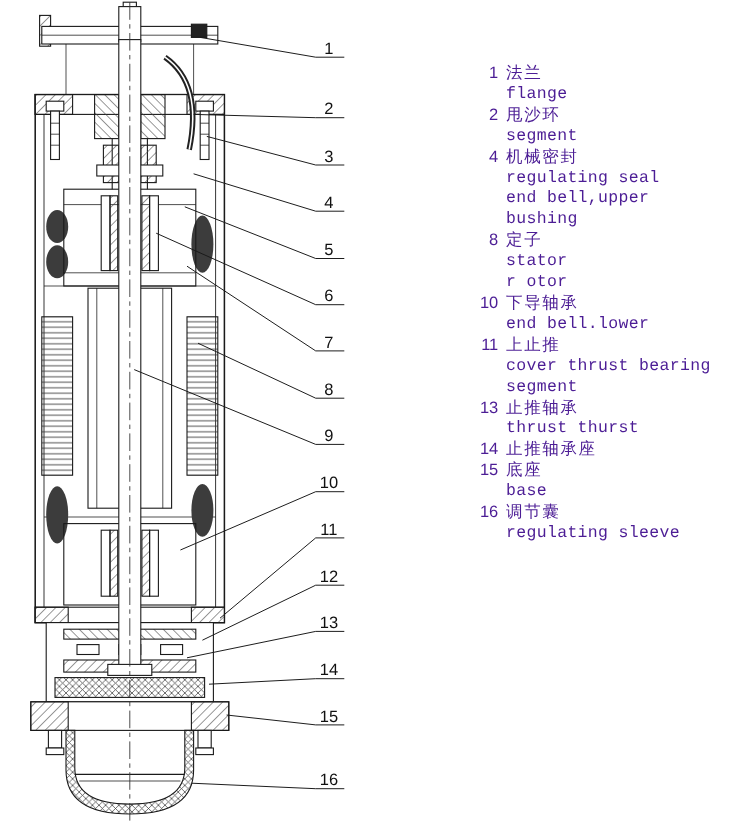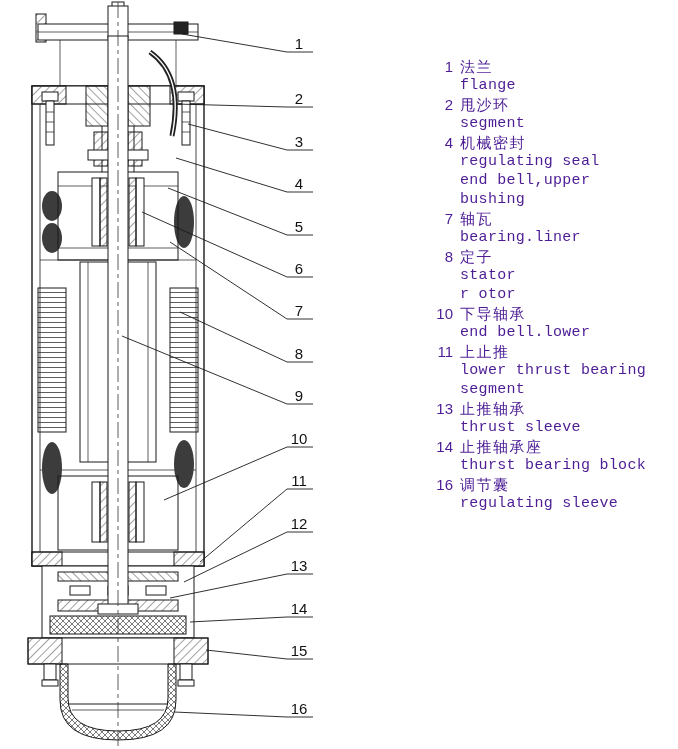--- a/index.html
+++ b/index.html
@@ -238,48 +238,47 @@
         <div class="cnline"><span class="num">4</span><span class="cn">机械密封</span></div>
         <div class="en">regulating seal</div>
       </div>
       <div class="part">
         <div class="en">end bell,upper</div>
       </div>
       <div class="part">
         <div class="en">bushing</div>
       </div>
       <div class="part">
-        <div class="cnline"><span class="num">7</span><span class="cn">轴瓦</span></div>
-        <div class="en">bearing.liner</div>
-      </div>
-      <div class="part">
         <div class="cnline"><span class="num">8</span><span class="cn">定子</span></div>
         <div class="en">stator</div>
       </div>
       <div class="part">
         <div class="en">r otor</div>
       </div>
       <div class="part">
         <div class="cnline"><span class="num">10</span><span class="cn">下导轴承</span></div>
         <div class="en">end bell.lower</div>
       </div>
       <div class="part">
         <div class="cnline"><span class="num">11</span><span class="cn">上止推</span></div>
-        <div class="en">lower thrust bearing</div>
+        <div class="en">cover thrust bearing</div>
       </div>
       <div class="part">
         <div class="en">segment</div>
       </div>
       <div class="part">
         <div class="cnline"><span class="num">13</span><span class="cn">止推轴承</span></div>
-        <div class="en">thrust sleeve</div>
+        <div class="en">thrust thurst</div>
       </div>
       <div class="part">
         <div class="cnline"><span class="num">14</span><span class="cn">止推轴承座</span></div>
-        <div class="en">thurst bearing block</div>
+      </div>
+      <div class="part">
+        <div class="cnline"><span class="num">15</span><span class="cn">底座</span></div>
+        <div class="en">base</div>
       </div>
       <div class="part">
         <div class="cnline"><span class="num">16</span><span class="cn">调节囊</span></div>
         <div class="en">regulating sleeve</div>
       </div>
     </div>
 
 </div>
 
 </body></html>

